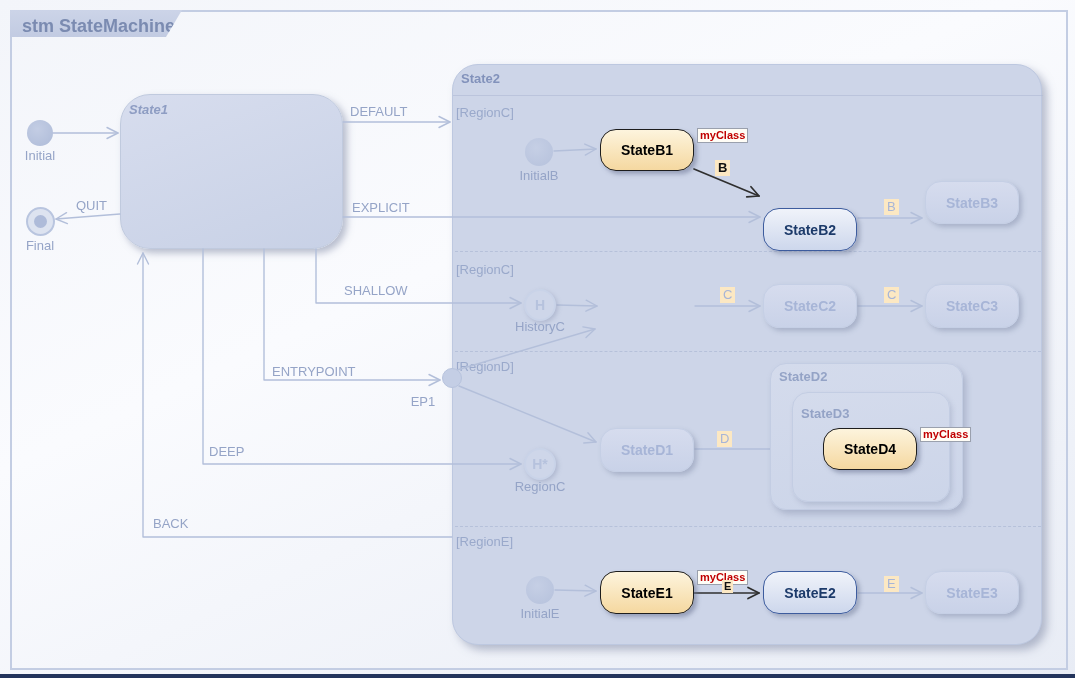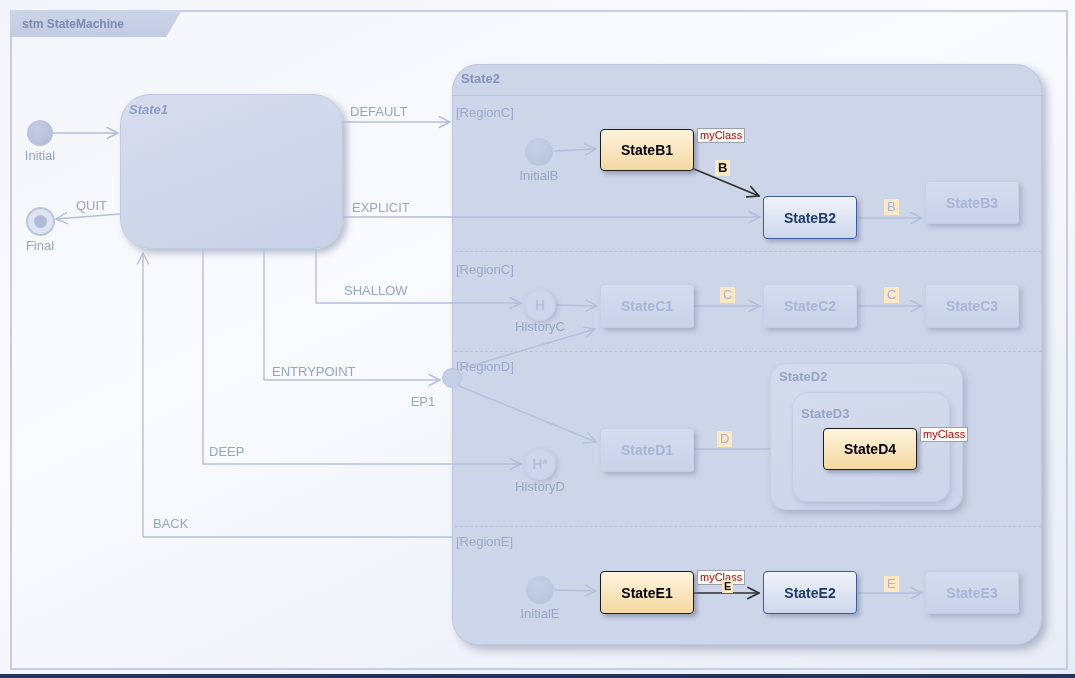--- a/index.html
+++ b/index.html
@@ -7,40 +7,40 @@
   body { font-family:"Liberation Sans", sans-serif; background:#eef1f8; }
   #canvas { position:relative; width:1075px; height:678px;
     background:linear-gradient(155deg,#f3f5fa 0%,#fafbfe 40%,#e8ecf5 100%); }
 
   
   #frame { position:absolute; left:10px; top:10px; width:1058px; height:660px;
     border:2px solid #c3cde3; }
   #frame-tab { position:absolute; left:10px; top:10px; width:172px; height:27px;
     background:linear-gradient(180deg,#ccd4e8,#c2cbe2);
     clip-path:polygon(0 0,100% 0,calc(100% - 16px) 100%,0 100%);
-    display:flex; align-items:center; padding-left:12px;
-    font-weight:bold; font-size:12px; color:#7b8bb1; }
+    display:flex; align-items:flex-end; padding-left:12px;
+    font-weight:bold; font-size:18px; color:#7b8bb1; }
   #bottom-strip { position:absolute; left:0; bottom:0; width:1075px; height:4px; background:#23345c; }
 
   
   .composite { position:absolute; }
   #state1 { background:linear-gradient(160deg,#d7ddee,#c8d1e6); border:1px solid #c0cade;
     border-radius:30px; box-shadow:4px 4px 7px rgba(120,130,160,.5); }
   #state2 { background:#cdd5e8; border:1px solid #bdc8e0; border-radius:26px;
     box-shadow:5px 5px 9px rgba(120,130,160,.5); }
   .comp-title { position:absolute; left:8px; width:100%; text-align:left;
     font-weight:bold; font-size:13px; color:#8292bb; }
   .inner-comp { position:absolute; border:1px solid #c3cde3; border-radius:16px;
     background:linear-gradient(170deg,#d4dbec,#ccd5e9); box-shadow:3px 4px 6px rgba(120,130,160,.4); }
   .inner-title { color:#94a3c6; }
   .title-sep { position:absolute; height:1px; background:rgba(176,187,214,.65); }
   .dash-sep { position:absolute; height:0; border-top:1px dashed #b6c1da; }
 
   
-  .state { position:absolute; border-radius:4px; display:flex; align-items:center;
+  .state { position:absolute; border-radius:16px; display:flex; align-items:center;
     justify-content:center; font-weight:bold; font-size:14px; }
   .faded-state { background:linear-gradient(180deg,#d6dcee,#c9d2e8); border:1px solid #c5cfe5;
     color:#a7b5d7; box-shadow:3px 3px 5px rgba(125,135,165,.45); }
   .orange-state { background:linear-gradient(180deg,#fdf4dd,#f5d8a0); border:1.5px solid #1d1d1d;
     color:#000; box-shadow:3px 3px 4px rgba(105,115,145,.55); }
   .blue-state { background:linear-gradient(180deg,#f0f3fa,#cdd7ec); border:1.5px solid #3d5c9e;
     color:#1c3a6a; box-shadow:3px 3px 4px rgba(105,115,145,.45); }
 
   
   .circle { position:absolute; border-radius:50%; }
@@ -53,21 +53,21 @@
     box-shadow:2px 2px 4px rgba(125,135,165,.35); }
   .ep { background:#c4cee5; border:1px solid #b7c3dd; }
 
   
   .node-label { position:absolute; color:#95a4c7; font-size:13px; text-align:center; }
   .region-label { position:absolute; color:#9aa9cb; font-size:13px; }
   .tr-label { position:absolute; color:#95a4c7; font-size:13px; }
   .event-label { position:absolute; background:#fce8c3; font-size:13px; padding:0 3px; line-height:16px; }
   .event-dark { color:#111; font-weight:bold; }
   .event-faded { color:#a7b5d7; }
-  .stereo { position:absolute; color:#c00000; font-size:11px; font-weight:normal;
+  .stereo { position:absolute; color:#c00000; font-size:11px; font-weight:bold;
     background:#fffdf6; border:1px solid #9aa0ad; padding:0 2px; line-height:13px; }
 
   #connector-layer { position:absolute; left:0; top:0; width:1075px; height:678px; }
   #connector-layer polyline { fill:none; stroke-linejoin:round; stroke-linecap:round; }
 </style>
 </head>
 <body>
 
 <div id="canvas">
 
@@ -183,50 +183,47 @@
   </div>
   <div class="node-label" style="left:12px;top:238px;width:56px;">Final</div>
 
   <div class="circle init-dot" style="left:525px;top:138px;width:28px;height:28px;opacity:.75;"></div>
   <div class="node-label" style="left:503px;top:168px;width:72px;">InitialB</div>
   <div class="state orange-state" style="left:600px;top:129px;width:94px;height:42px;">
     <span>StateB1</span>
   </div>
   <div class="stereo" style="left:697px;top:128px;">myClass</div>
   <div class="event-label event-dark" style="left:715px;top:160px;">B</div>
-  <div class="state blue-state" style="left:763px;top:196px;width:94px;height:43px;">
+  <div class="state blue-state" style="left:763px;top:208px;width:94px;height:43px;">
     <span>StateB2</span>
   </div>
   <div class="event-label event-faded" style="left:884px;top:199px;">B</div>
   <div class="state faded-state" style="left:925px;top:181px;width:94px;height:43px;">
     <span>StateB3</span>
   </div>
 
   <div class="circle history" style="left:524px;top:289px;width:32px;height:32px;">
     <span>H</span>
   </div>
   <div class="node-label" style="left:498px;top:319px;width:84px;">HistoryC</div>
-  <div class="state faded-state" style="left:600px;top:284px;width:94px;height:44px;">
-    <span>StateC1</span>
-  </div>
   <div class="event-label event-faded" style="left:720px;top:287px;">C</div>
   <div class="state faded-state" style="left:763px;top:284px;width:94px;height:44px;">
     <span>StateC2</span>
   </div>
   <div class="event-label event-faded" style="left:884px;top:287px;">C</div>
   <div class="state faded-state" style="left:925px;top:284px;width:94px;height:44px;">
     <span>StateC3</span>
   </div>
 
   <div class="circle ep" style="left:442px;top:368px;width:20px;height:20px;"></div>
   <div class="node-label" style="left:404px;top:394px;width:38px;">EP1</div>
   <div class="circle history" style="left:524px;top:448px;width:32px;height:32px;">
     <span>H*</span>
   </div>
-  <div class="node-label" style="left:498px;top:479px;width:84px;">HistoryD</div>
+  <div class="node-label" style="left:498px;top:479px;width:84px;">RegionC</div>
   <div class="state faded-state" style="left:600px;top:428px;width:94px;height:44px;">
     <span>StateD1</span>
   </div>
   <div class="event-label event-faded" style="left:717px;top:431px;">D</div>
 
   <div class="inner-comp" style="left:770px;top:363px;width:193px;height:147px;">
     <div class="comp-title inner-title" style="top:5px;">StateD2</div>
   </div>
   <div class="inner-comp" style="left:792px;top:392px;width:158px;height:110px;box-shadow:2px 3px 5px rgba(125,135,165,.3);">
     <div class="comp-title inner-title" style="top:5px;margin-top:8px;">StateD3</div>

